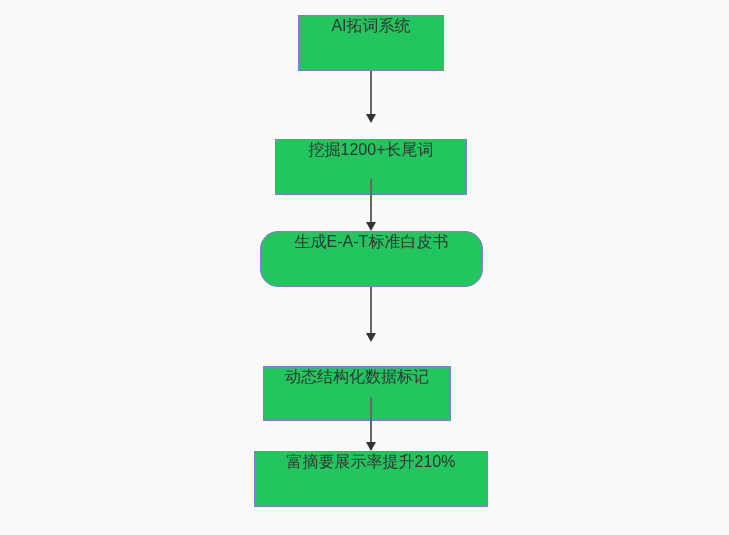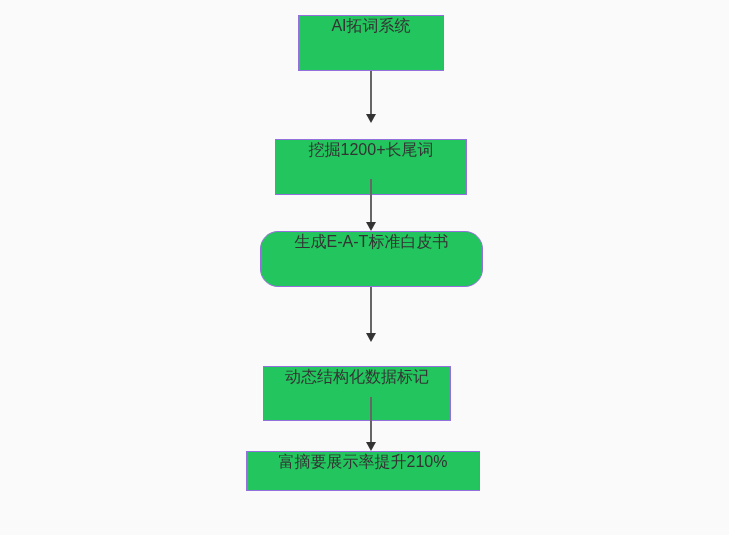--- a/index.html
+++ b/index.html
@@ -28,21 +28,21 @@
     display: flex;
     align-items: flex-start;
     justify-content: center;
     text-align: center;
     white-space: nowrap;
   }
   #node-1 { left: 298px; top: 15px;  width: 146px; height: 56px; }
   #node-2 { left: 275px; top: 123px; width: 192px; height: 56px; margin-top: 16px; }
   #node-3 { left: 260px; top: 231px; width: 223px; height: 56px; border-radius: 18px; }
   #node-4 { left: 263px; top: 342px; width: 188px; height: 55px; margin-top: 24px; }
-  #node-5 { left: 246px; top: 451px; width: 234px; height: 40px; }
+  #node-5 { left: 254px; top: 451px; width: 234px; height: 56px; }
 
   .arrow {
     position: absolute;
     left: 366px;            
     width: 10px;
     display: flex;
     flex-direction: column;
     align-items: center;
   }
   #arrow-1 { top: 71px;  height: 52px; }

